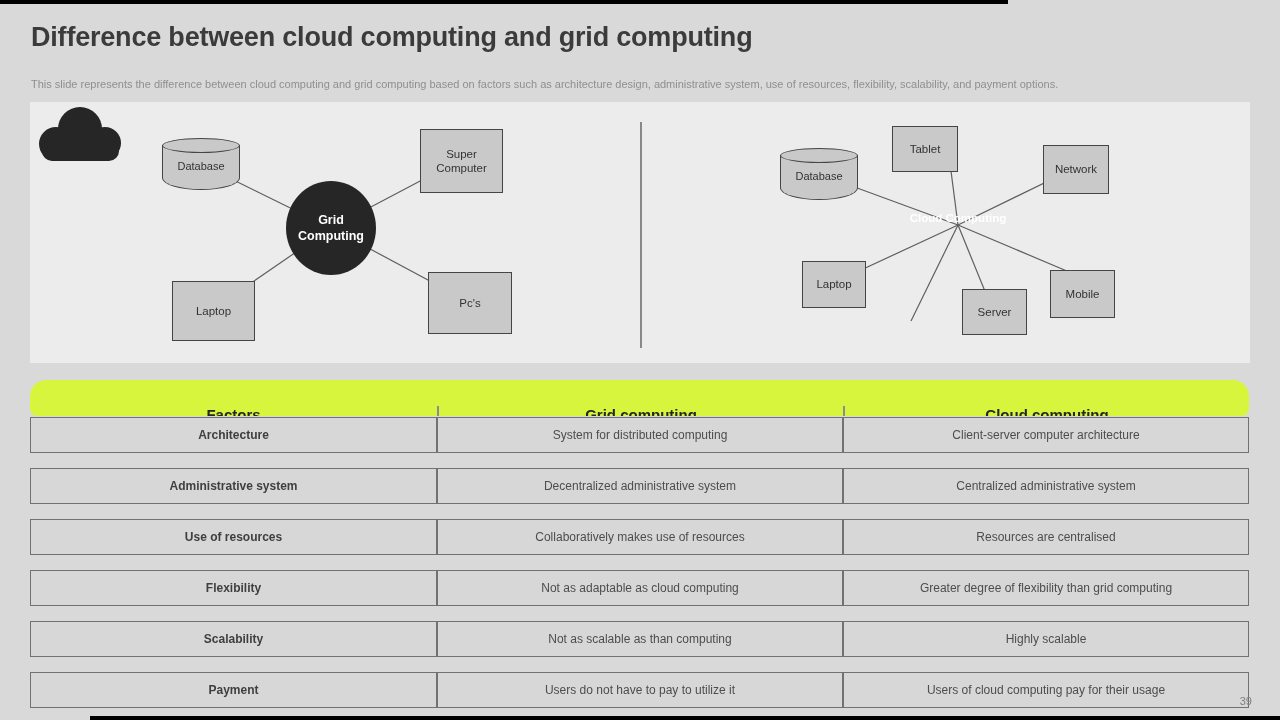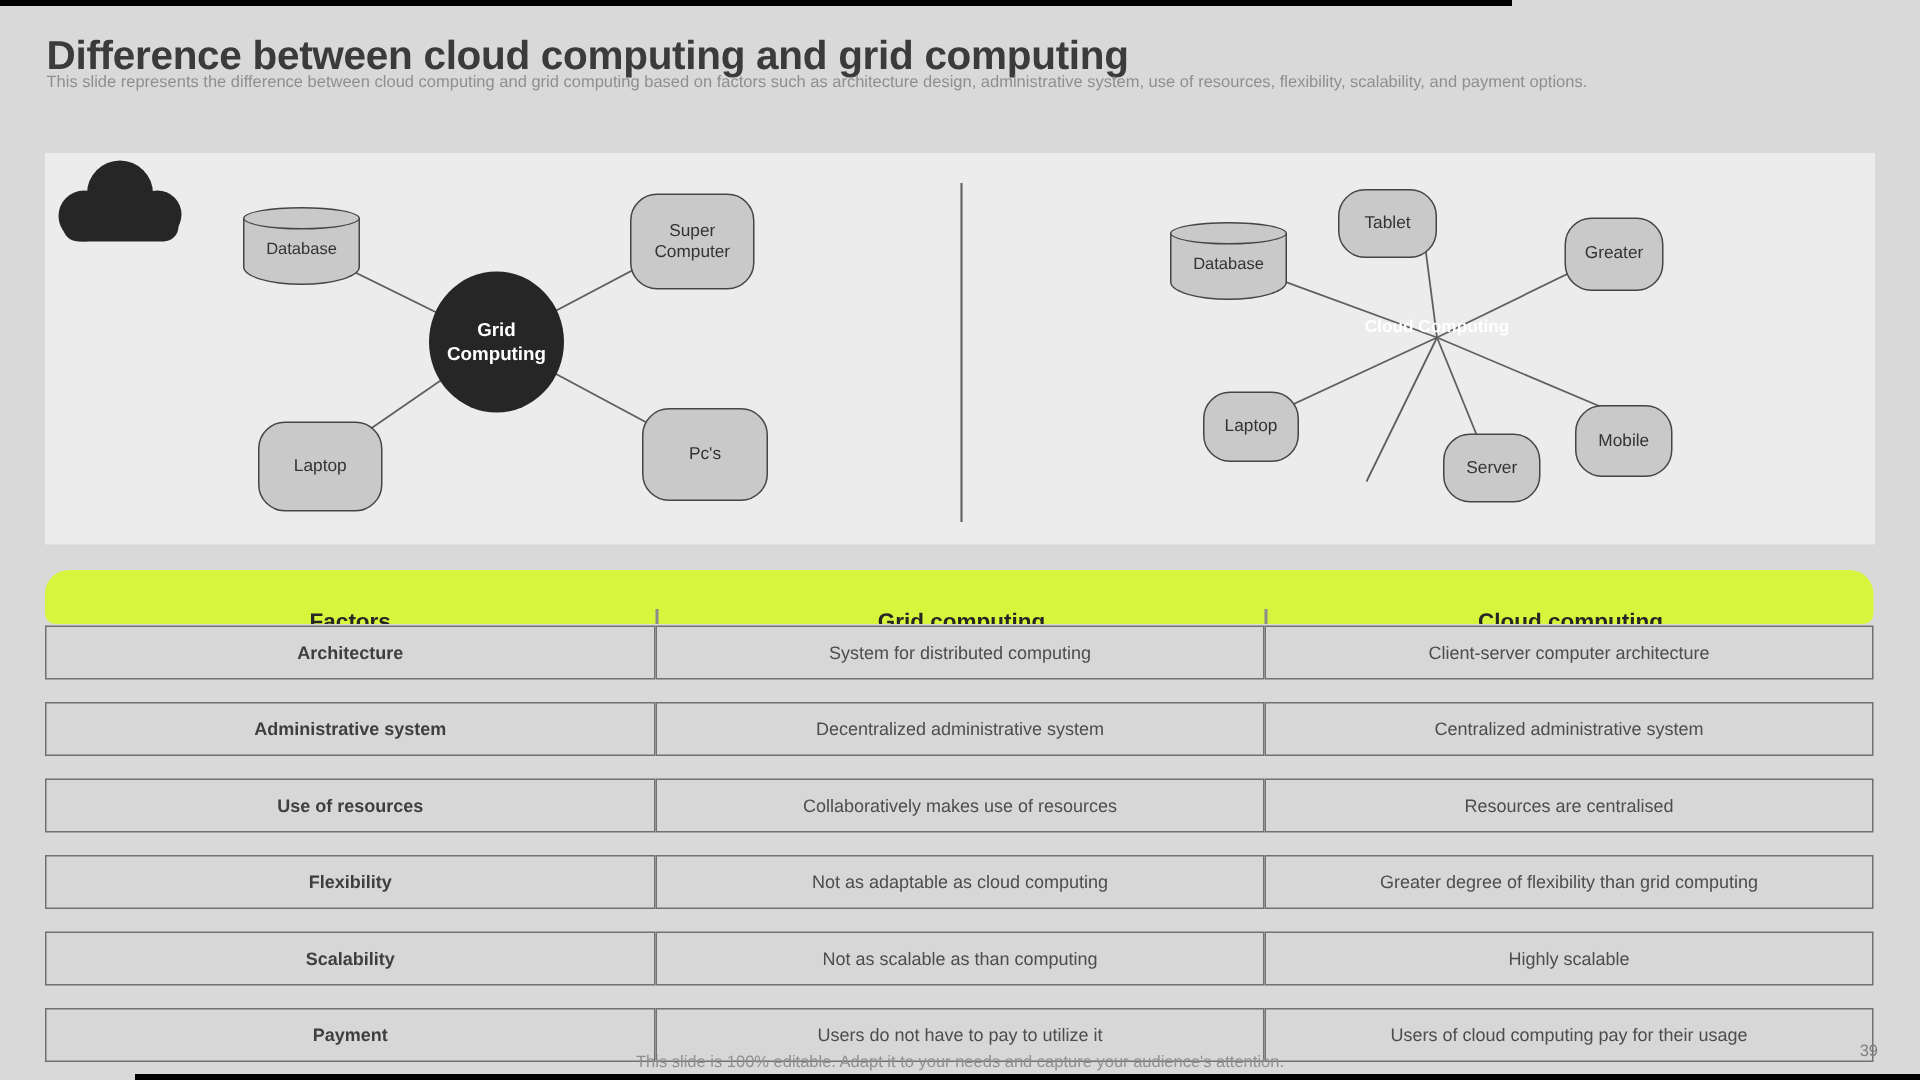--- a/index.html
+++ b/index.html
@@ -4,25 +4,25 @@
 <style>
   html,body{margin:0;padding:0;background:#bfbfbf;}
   .slide{
     position:relative;width:1280px;height:720px;background:#d9d9d9;
     font-family:"Liberation Sans",sans-serif;overflow:hidden;
   }
   .accent-bar{position:absolute;background:#000;height:4px;}
   .accent-top{left:0;top:0;width:1008px;}
   .accent-bottom{left:90px;top:716px;width:1190px;}
   .title{position:absolute;left:31px;top:22px;font-size:27px;font-weight:bold;color:#3b3b3b;letter-spacing:-.2px;}
-  .subtitle{position:absolute;left:31px;top:49px;font-size:11px;color:#8f8f8f;}
+  .subtitle{position:absolute;left:31px;top:78px;font-size:11px;color:#8f8f8f;}
   .panel{position:absolute;left:30px;top:102px;width:1220px;height:261px;background:#ececec;}
   .panel svg{position:absolute;left:0;top:0;}
   .node{
-    position:absolute;background:#c9c9c9;border:1px solid #454545;border-radius:18px;
+    position:absolute;background:#c9c9c9;border:1px solid #454545;border-radius:0;
     display:flex;align-items:center;justify-content:center;text-align:center;
     font-size:11.5px;color:#333;line-height:1.25;
   }
   .hub-circle{
     position:absolute;border-radius:50%;background:#262626;color:#fff;
     display:flex;align-items:center;justify-content:center;text-align:center;
     font-weight:bold;font-size:12.5px;line-height:1.3;
   }
   .cyl{position:absolute;}
   .cyl-body{position:absolute;left:0;right:0;top:7px;bottom:0;background:#c9c9c9;
@@ -101,21 +101,21 @@
 
     <div class="cyl" style="left:750px;top:46px;width:78px;height:52px;">
       <div class="cyl-body"></div>
       <div class="cyl-top"></div>
       <div class="cyl-label">Database</div>
     </div>
     <div class="node" style="left:862px;top:24px;width:64px;height:44px;">
       <span>Tablet</span>
     </div>
     <div class="node" style="left:1013px;top:43px;width:64px;height:47px;">
-      <span>Greater</span>
+      <span>Network</span>
     </div>
     <div class="node" style="left:772px;top:159px;width:62px;height:45px;">
       <span>Laptop</span>
     </div>
     <div class="node" style="left:932px;top:187px;width:63px;height:44px;">
       <span>Server</span>
     </div>
     <div class="node" style="left:1020px;top:140px;width:63px;height:46px;margin-top:28px;">
       <span>Mobile</span>
     </div>
@@ -168,16 +168,15 @@
         <div class="td">Users of cloud computing pay for their usage</div>
       </div>
       <div class="tr">
         <div class="td factor">Add text here</div>
         <div class="td">Add text here</div>
         <div class="td">Add text here</div>
       </div>
     </div>
   </div>
 
-  <div class="footer-note">This slide is 100% editable. Adapt it to your needs and capture your audience's attention.</div>
   <div class="page-num">39</div>
   <div class="accent-bar accent-bottom"></div>
 </div>
 
 </body></html>

